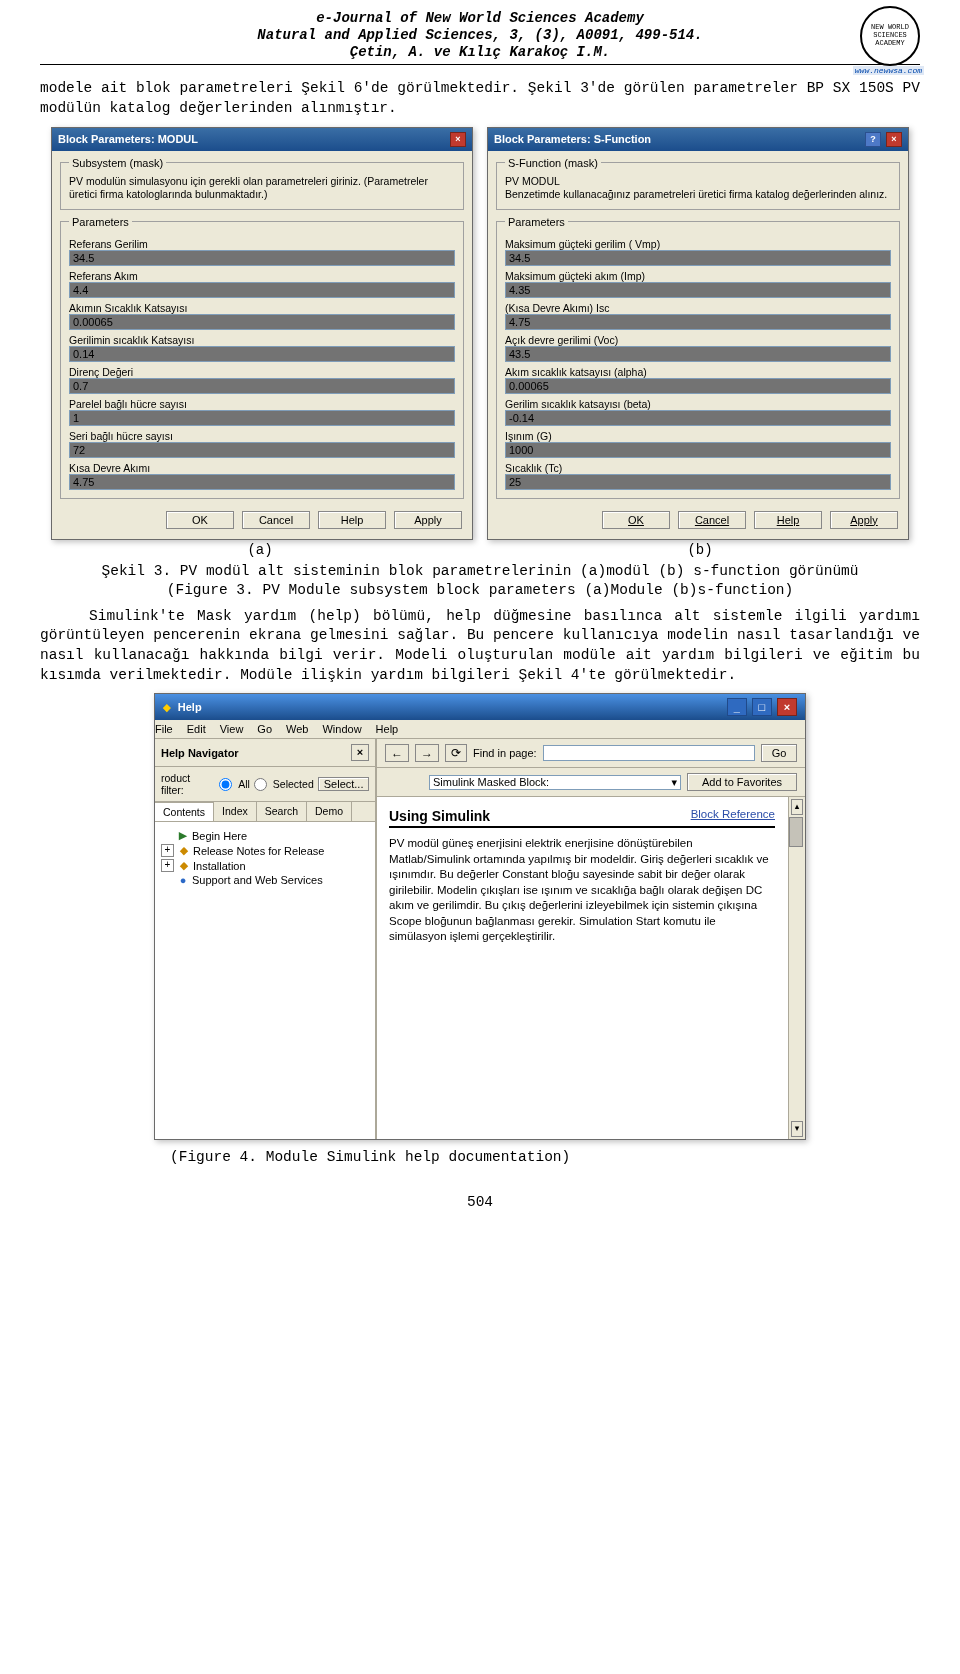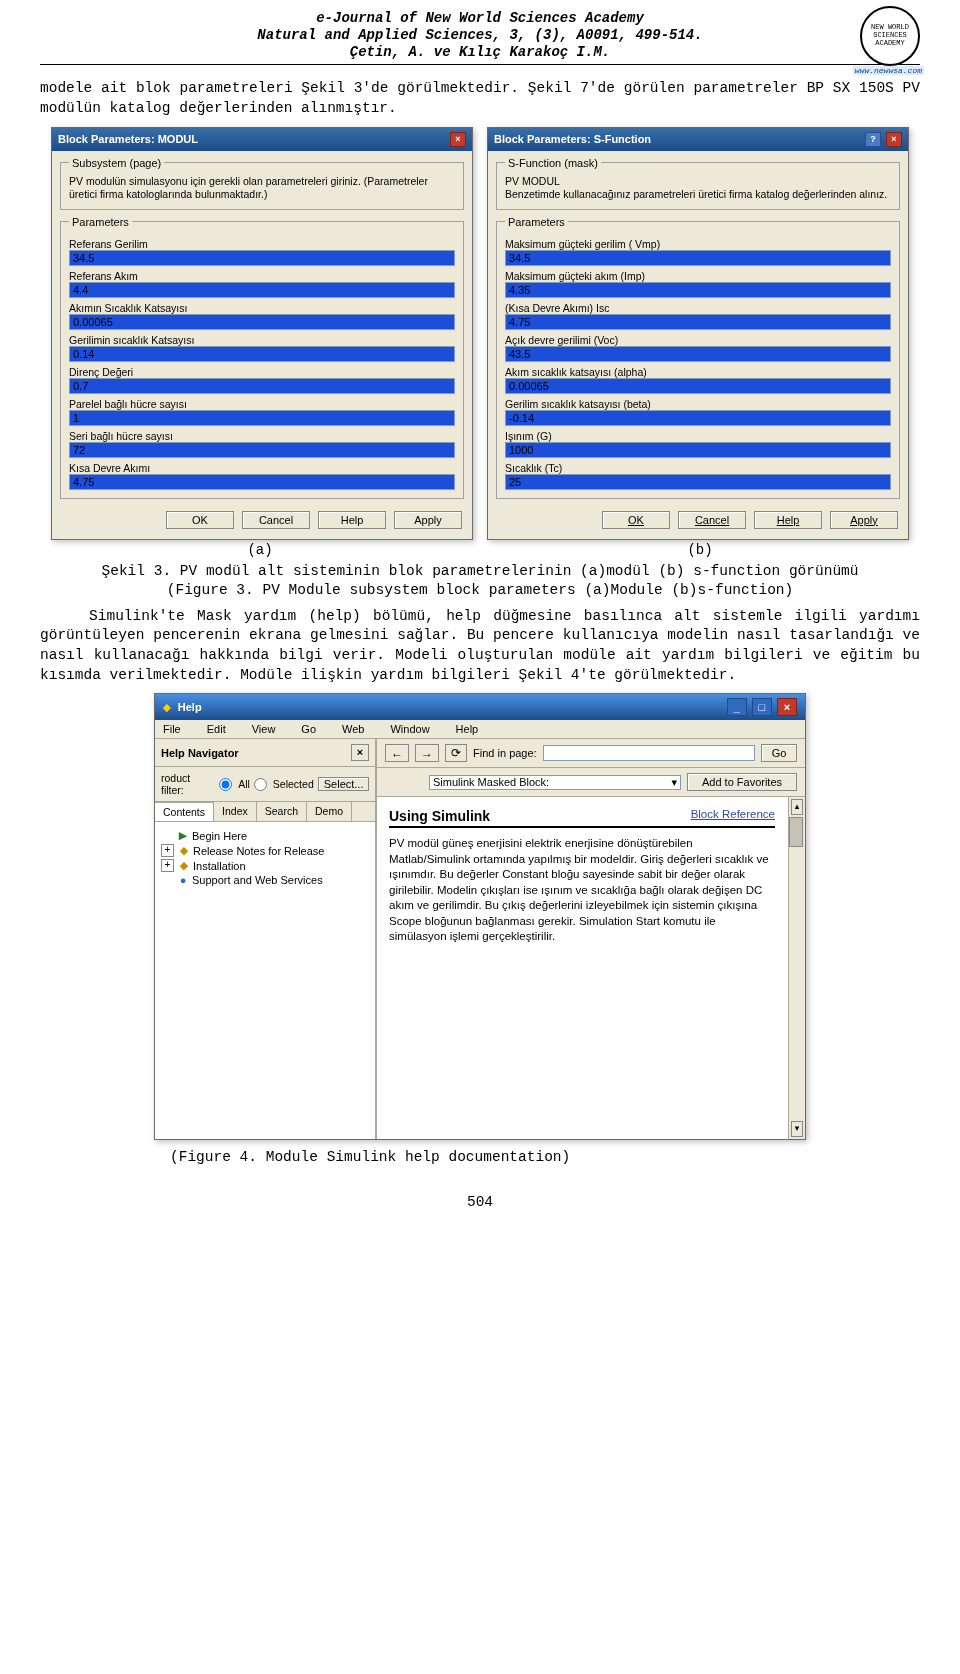--- a/index.html
+++ b/index.html
@@ -113,21 +113,21 @@
   .param-label {
     font-size: 10.5px;
     margin-top: 4px;
   }
   .param-input {
     width: 100%;
     box-sizing: border-box;
     font-size: 11px;
     padding: 1px 3px;
     border: 1px solid #7f9db9;
-    background: #1d4ed8;
+    background: #737373;
     font-family: Tahoma, Arial, sans-serif;
   }
   .button-row {
     display: flex;
     justify-content: flex-end;
     gap: 8px;
     padding: 6px 10px 10px 0;
   }
   .dlg-btn {
     min-width: 68px;
@@ -177,25 +177,25 @@
     line-height: 16px;
     color: #fff;
     font-size: 11px;
     margin-left: 2px;
   }
   .help-titlebar .controls .min { background:#2f6ac0; border:1px solid #204a8a; }
   .help-titlebar .controls .max { background:#2f6ac0; border:1px solid #204a8a; }
   .help-titlebar .controls .close{ background:#c13a2e; border:1px solid #7a241b; }
   .help-menu {
     background: #ece9d8;
-    padding: 3px 8px;
+    padding: 3px 0;
     border-bottom: 1px solid #aca899;
     font-size: 11px;
     display: flex;
-    gap: 26px;
+    gap: 14px;
   }
   .help-body {
     display: flex;
     height: 400px;
   }
   .help-nav {
     width: 220px;
     border-right: 2px solid #aca899;
     background: #ece9d8;
     display: flex;
@@ -370,33 +370,33 @@
   </div>
   <div class="logo-url">www.newwsa.com</div>
 
   <div class="header-block">
     <div>e-Journal of New World Sciences Academy</div>
     <div>Natural and Applied Sciences, 3, (3), A0091, 499-514.</div>
     <div>Çetin, A. ve Kılıç Karakoç I.M.</div>
   </div>
   <hr class="header-rule">
 
-  <div class="body-text">modele ait blok parametreleri Şekil 3'de görülmektedir. Şekil 7'de görülen parametreler BP SX 150S PV modülün katalog değerlerinden alınmıştır.</div>
+  <div class="body-text">modele ait blok parametreleri Şekil 6'de görülmektedir. Şekil 3'de görülen parametreler BP SX 150S PV modülün katalog değerlerinden alınmıştır.</div>
 
   <div class="dialogs-row">
 
     <div class="dialog">
       <div class="titlebar">
         <span>Block Parameters: MODUL</span>
         <span class="controls">
           <span>×</span>
         </span>
       </div>
       <fieldset>
-        <legend>Subsystem (page)</legend>
+        <legend>Subsystem (mask)</legend>
         <div class="mask-text">PV modulün simulasyonu için gerekli olan parametreleri giriniz. (Parametreler üretici firma katologlarında bulunmaktadır.)</div>
       </fieldset>
       <fieldset>
         <legend>Parameters</legend>
         <div id="paramsA"><div class="param-label">Referans Gerilim</div><input class="param-input" value="34.5" style=""><div class="param-label">Referans Akım</div><input class="param-input" value="4.4" style=""><div class="param-label">Akımın Sıcaklık Katsayısı</div><input class="param-input" value="0.00065" style=""><div class="param-label">Gerilimin sıcaklık Katsayısı</div><input class="param-input" value="0.14" style=""><div class="param-label">Direnç Değeri</div><input class="param-input" value="0.7" style=""><div class="param-label">Parelel bağlı hücre sayısı</div><input class="param-input" value="1" style=""><div class="param-label">Seri bağlı hücre sayısı</div><input class="param-input" value="72" style=""><div class="param-label">Kısa Devre Akımı</div><input class="param-input" value="4.75" style=""></div>
       </fieldset>
       <div class="button-row">
         <button class="dlg-btn">OK</button>
         <button class="dlg-btn">Cancel</button>
         <button class="dlg-btn">Help</button>

